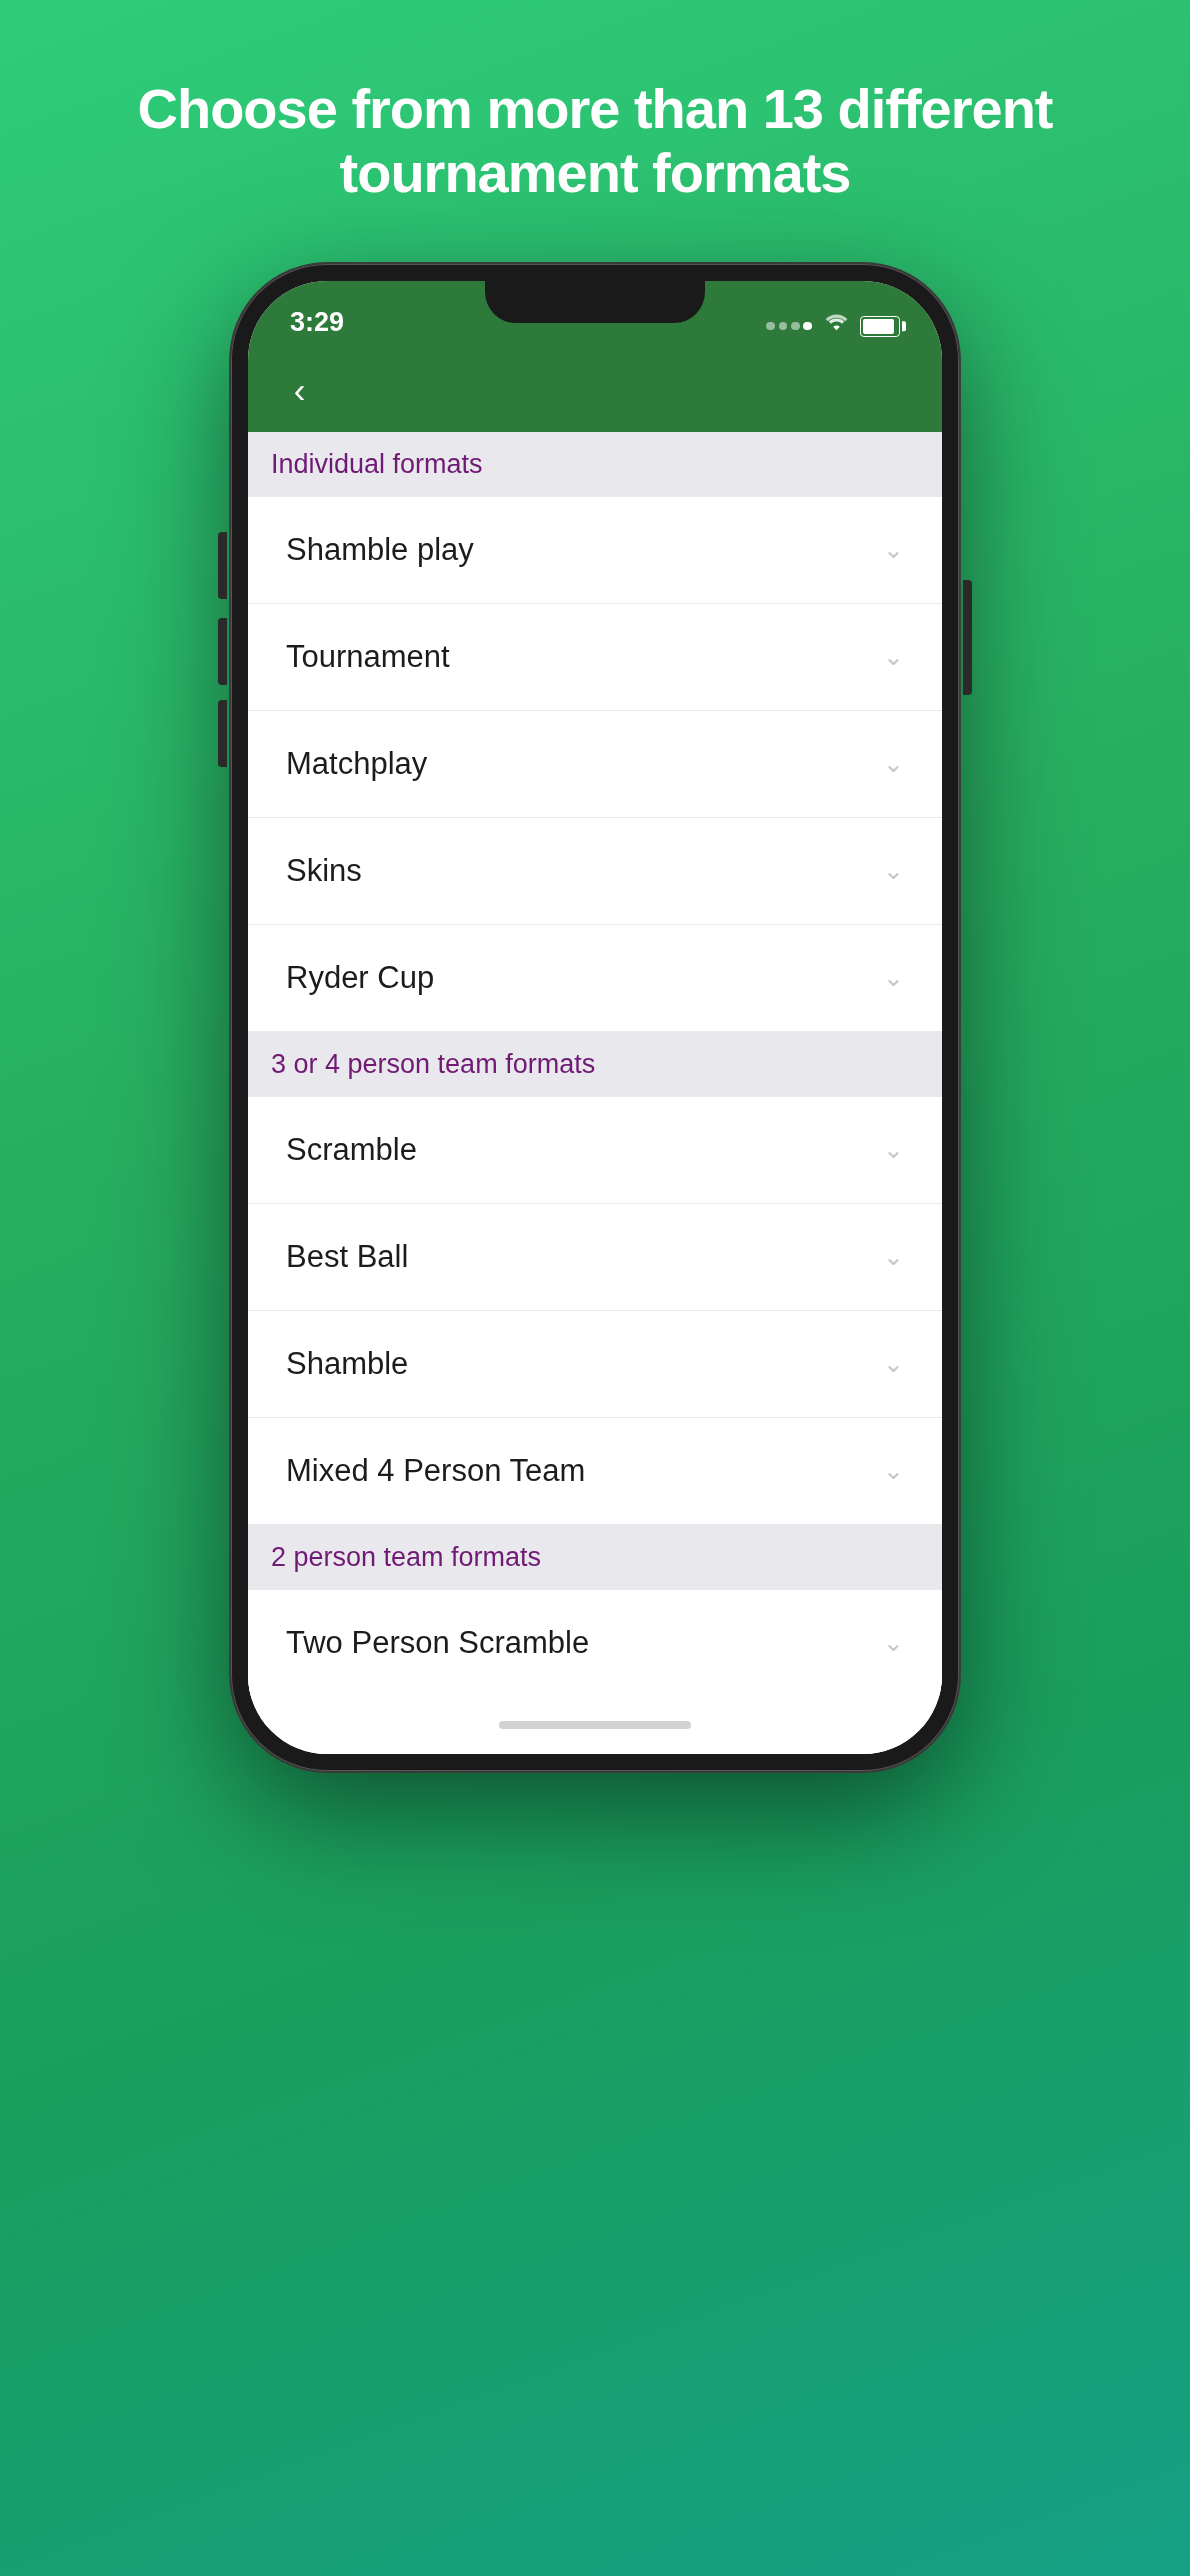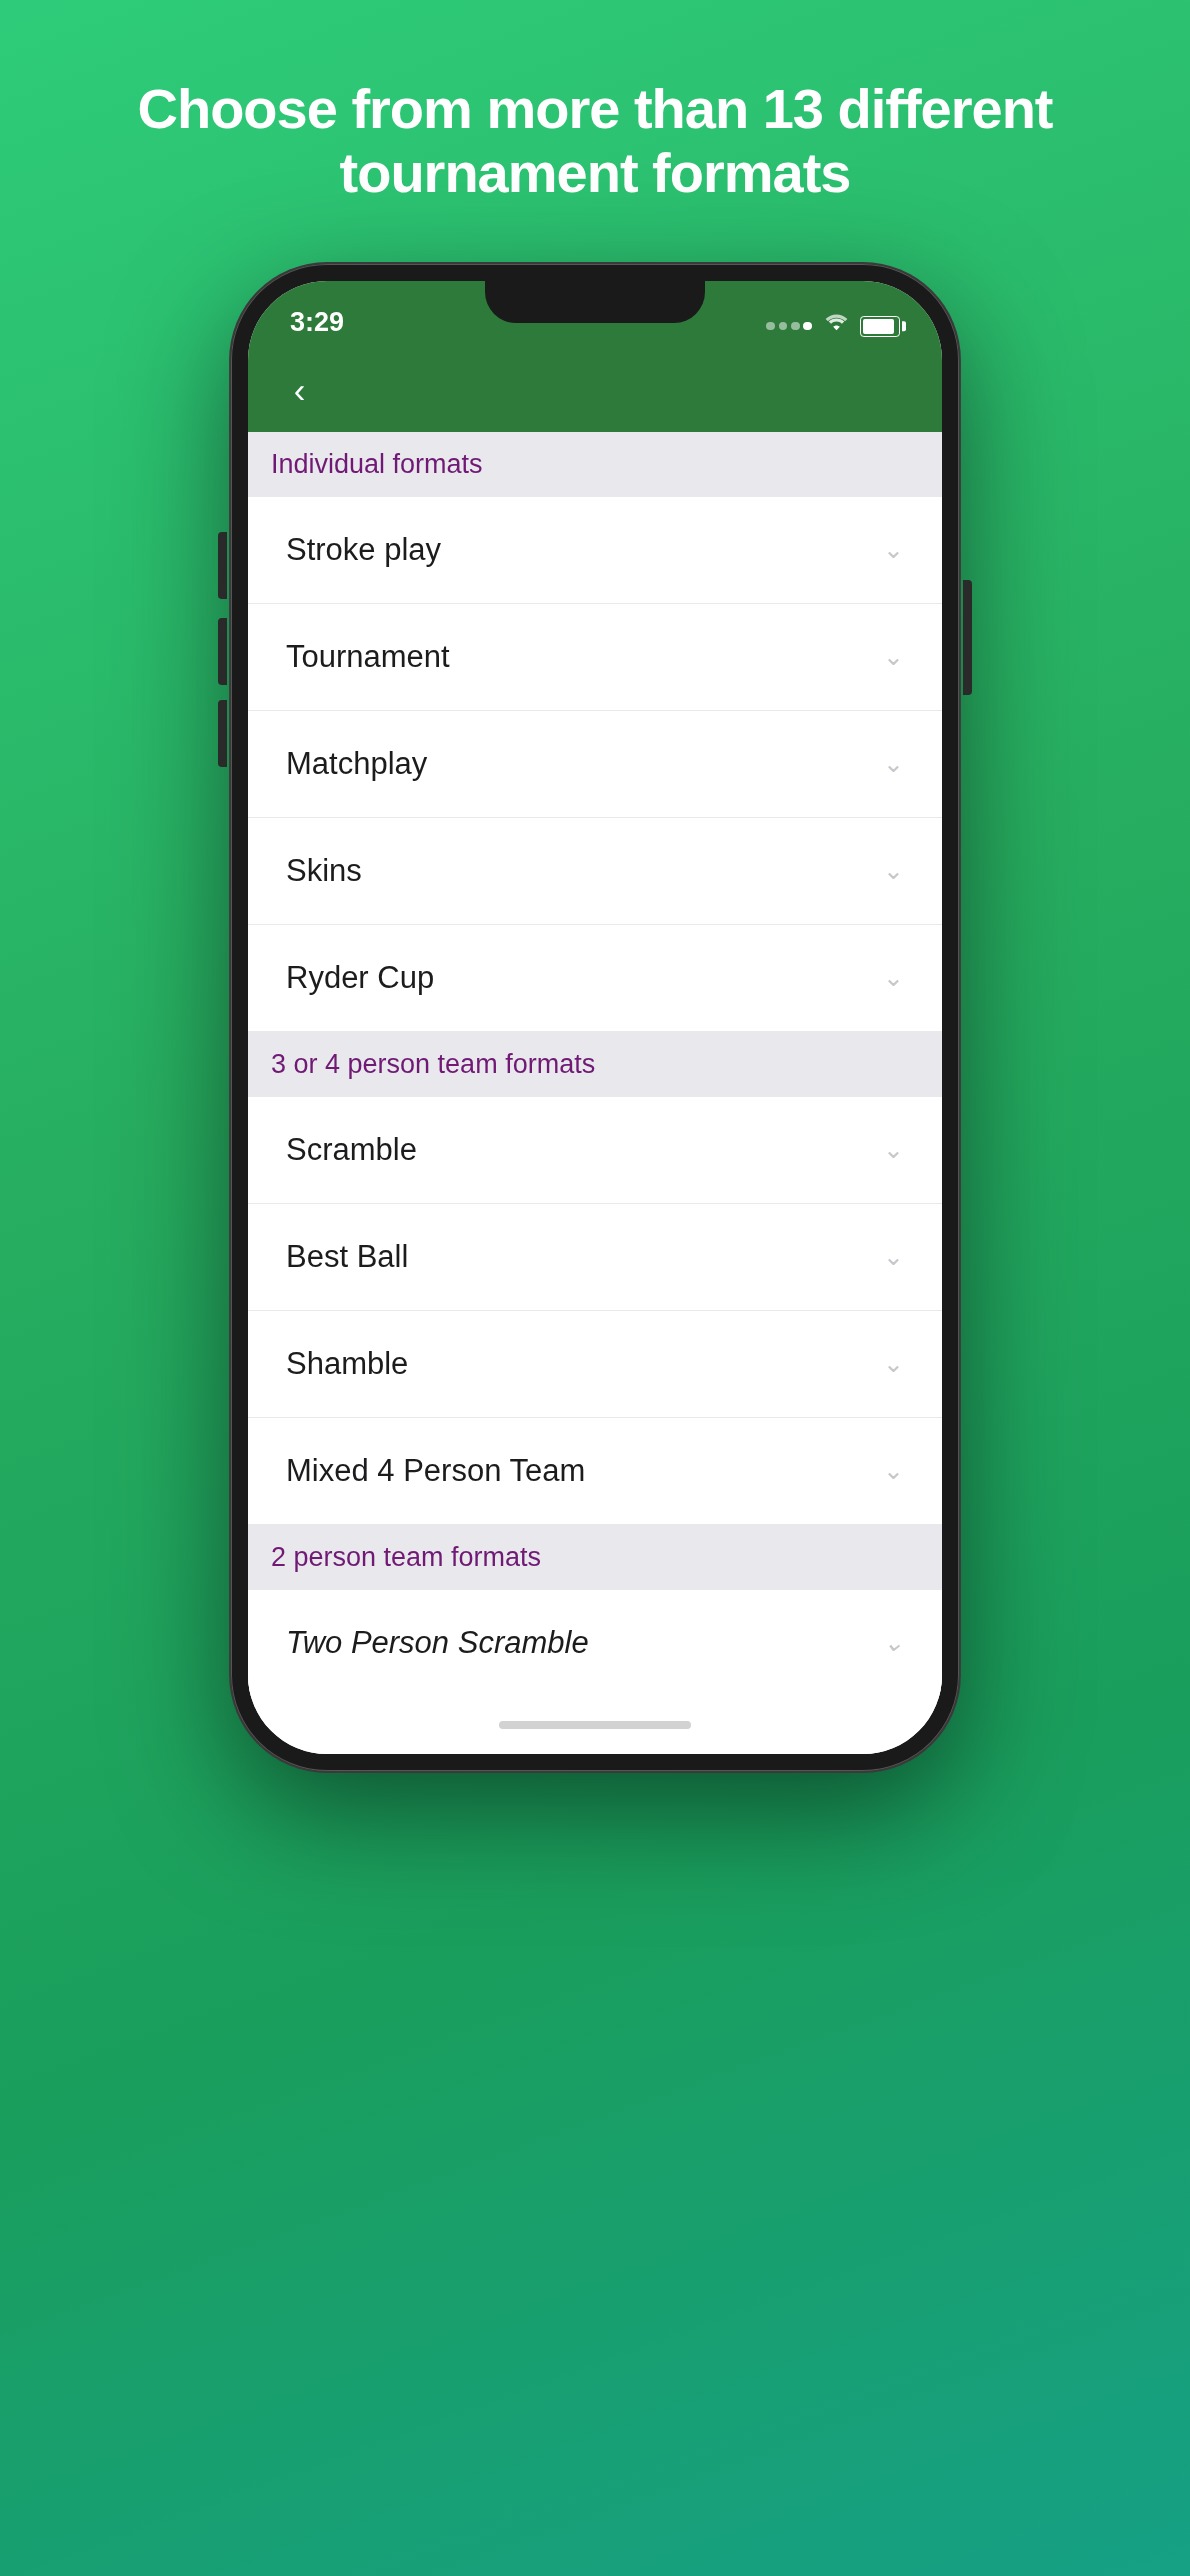--- a/index.html
+++ b/index.html
@@ -209,21 +209,20 @@
       display: flex;
       align-items: center;
       justify-content: space-between;
       border-bottom: 1px solid #e8e8ed;
       cursor: pointer;
       min-height: 96px;
     }
 
     .list-item:last-of-type {
       border-bottom: none;
-      font-style: italic;
     }
 
     .item-label {
       font-size: 31px;
       color: #1c1c1e;
       font-weight: 400;
     }
 
     .chevron {
       color: #c7c7cc;
@@ -282,21 +281,21 @@
         </div>
       </div>
 
       <div class="nav-bar">
         <span class="back-button">‹</span>
       </div>
 
       <div class="content" id="content-list">
       <div class="section-header">Individual formats</div>
           <div class="list-item">
-            <span class="item-label">Stroke play</span>
+            <span class="item-label">Shamble play</span>
             <span class="chevron">⌄</span>
           </div>
           <div class="list-item">
             <span class="item-label">Tournament</span>
             <span class="chevron">⌄</span>
           </div>
           <div class="list-item">
             <span class="item-label">Matchplay</span>
             <span class="chevron">⌄</span>
           </div>

